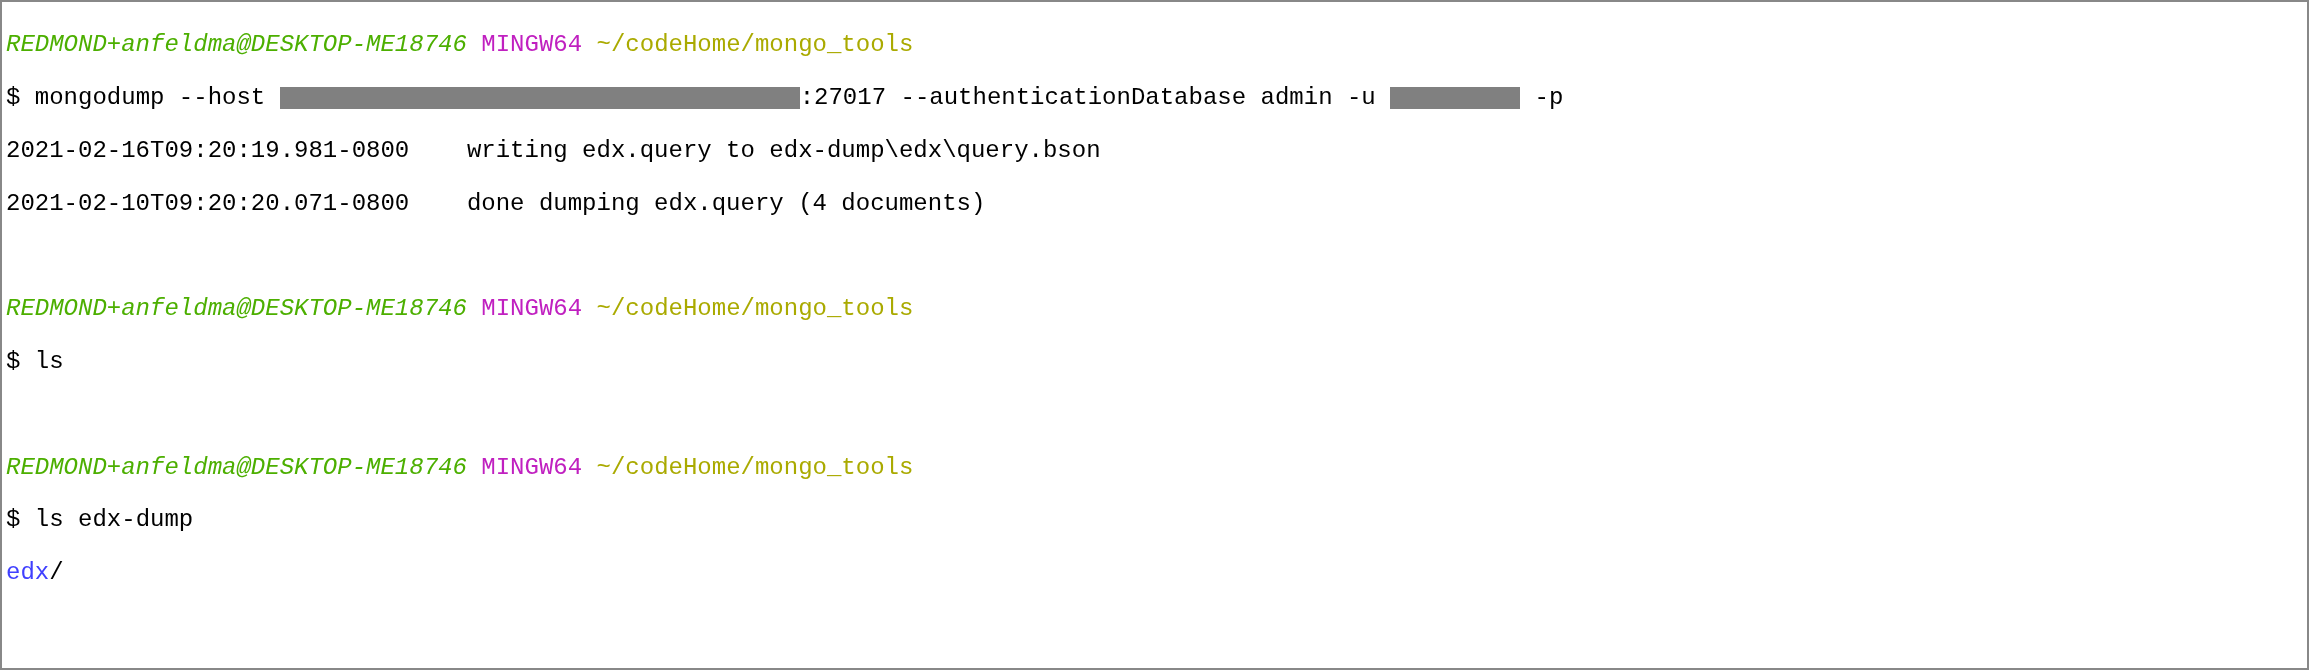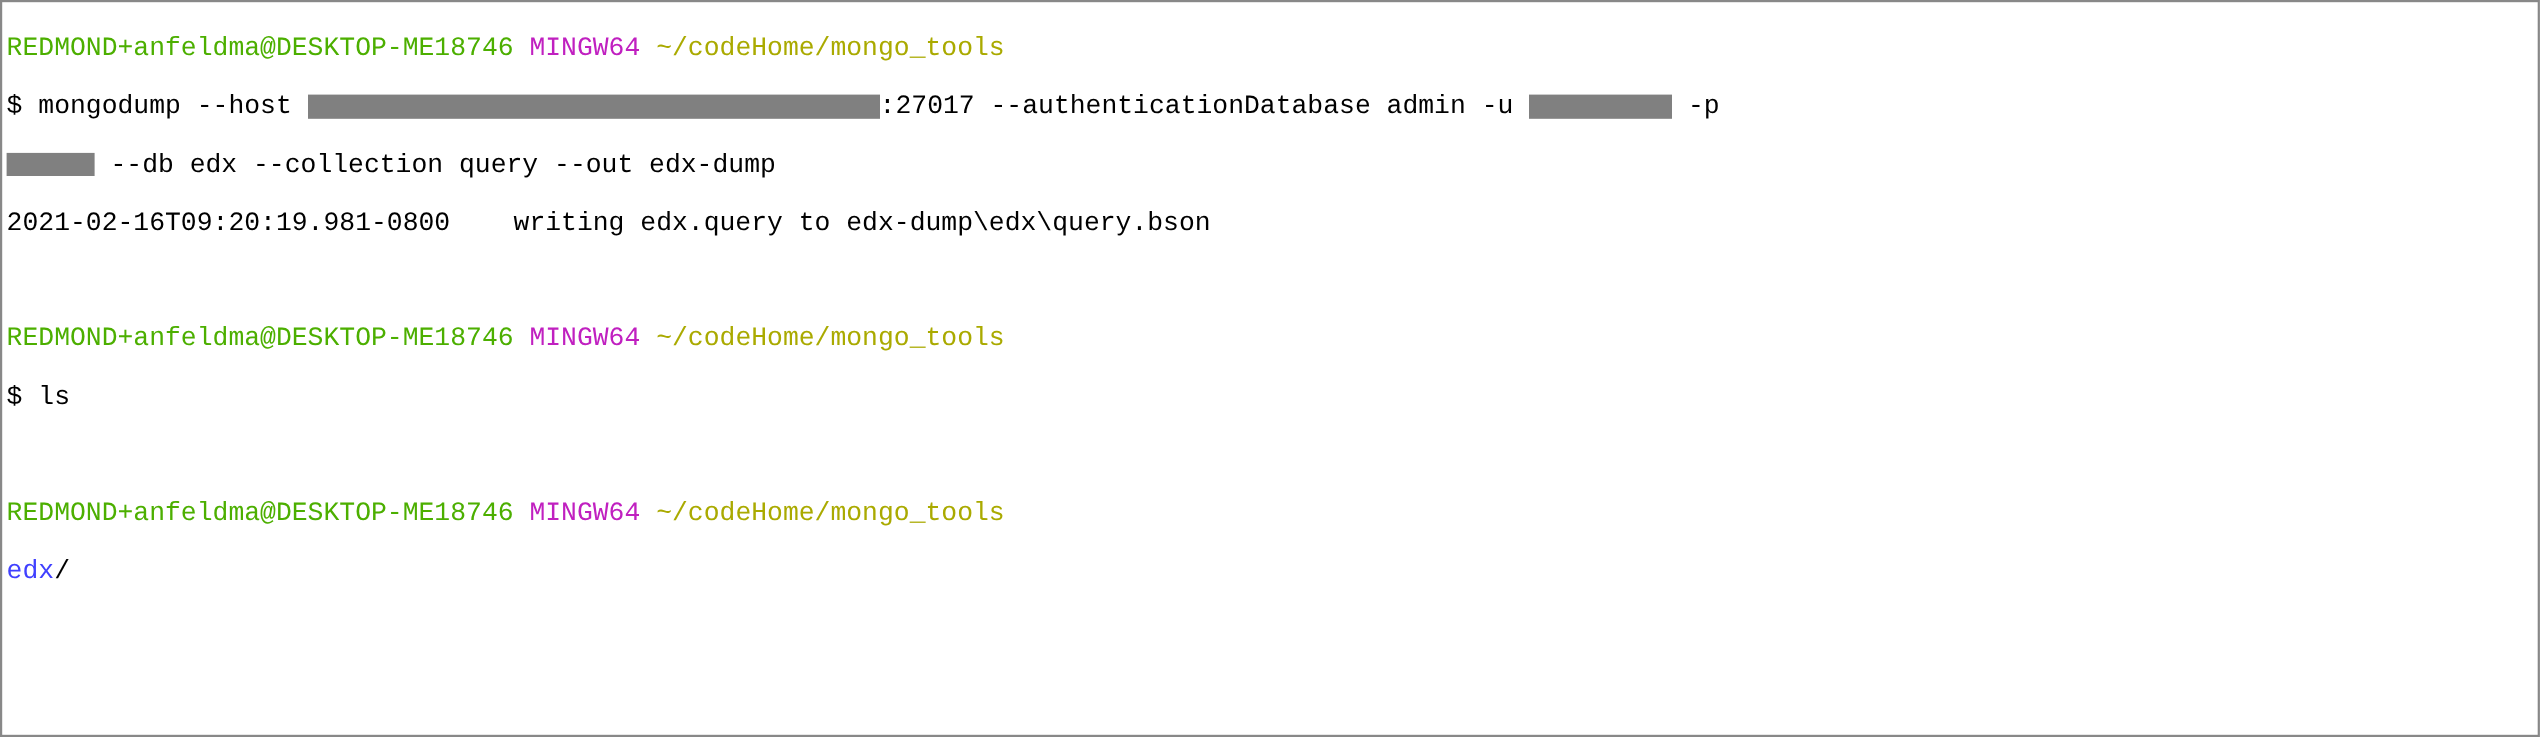--- a/index.html
+++ b/index.html
@@ -17,20 +17,21 @@
       width: 2309px;
       height: 670px;
       overflow: hidden;
     }
     .terminal {
       white-space: pre;
       color: #000;
     }
     .user-host {
       color: #4caf00;
+      font-style: italic;
     }
     .mingw {
       color: #c020c0;
       text-align: center;
     }
     .path {
       color: #aaaa00;
       text-align: right;
     }
     .prompt {
@@ -57,25 +58,26 @@
     .blank {
       height: 1.1em;
     }
   </style>
 </head>
 <body>
 
 <div class="terminal">
 <span class="line"><span class="user-host">REDMOND+anfeldma@DESKTOP-ME18746</span> <span class="mingw">MINGW64</span> <span class="path">~/codeHome/mongo_tools</span></span>
 <span class="line"><span class="prompt">$</span> <span class="cmd">mongodump --host </span><span class="redact redact-host"></span><span class="cmd">:27017 --authenticationDatabase admin -u </span><span class="redact redact-user"></span><span class="cmd"> -p </span></span>
-<span class="line"><span class="redact redact-pass"></span><span class="cmd"> --db edx --collection query --out edx-dump</span></span>
 <span class="line">2021-02-16T09:20:19.981-0800    writing edx.query to edx-dump\edx\query.bson</span>
+<span class="line">2021-02-10T09:20:20.071-0800    done dumping edx.query (4 documents)</span>
 <span class="line blank"></span>
 <span class="line"><span class="user-host">REDMOND+anfeldma@DESKTOP-ME18746</span> <span class="mingw">MINGW64</span> <span class="path">~/codeHome/mongo_tools</span></span>
 <span class="line"><span class="prompt">$</span> <span class="cmd">ls</span></span>
 <span class="line blank"></span>
 <span class="line"><span class="user-host">REDMOND+anfeldma@DESKTOP-ME18746</span> <span class="mingw">MINGW64</span> <span class="path">~/codeHome/mongo_tools</span></span>
+<span class="line"><span class="prompt">$</span> <span class="cmd">ls edx-dump</span></span>
 <span class="line"><span class="dir">edx</span><span>/</span></span>
 
 
 
 
 </div>
 
 </body></html>

